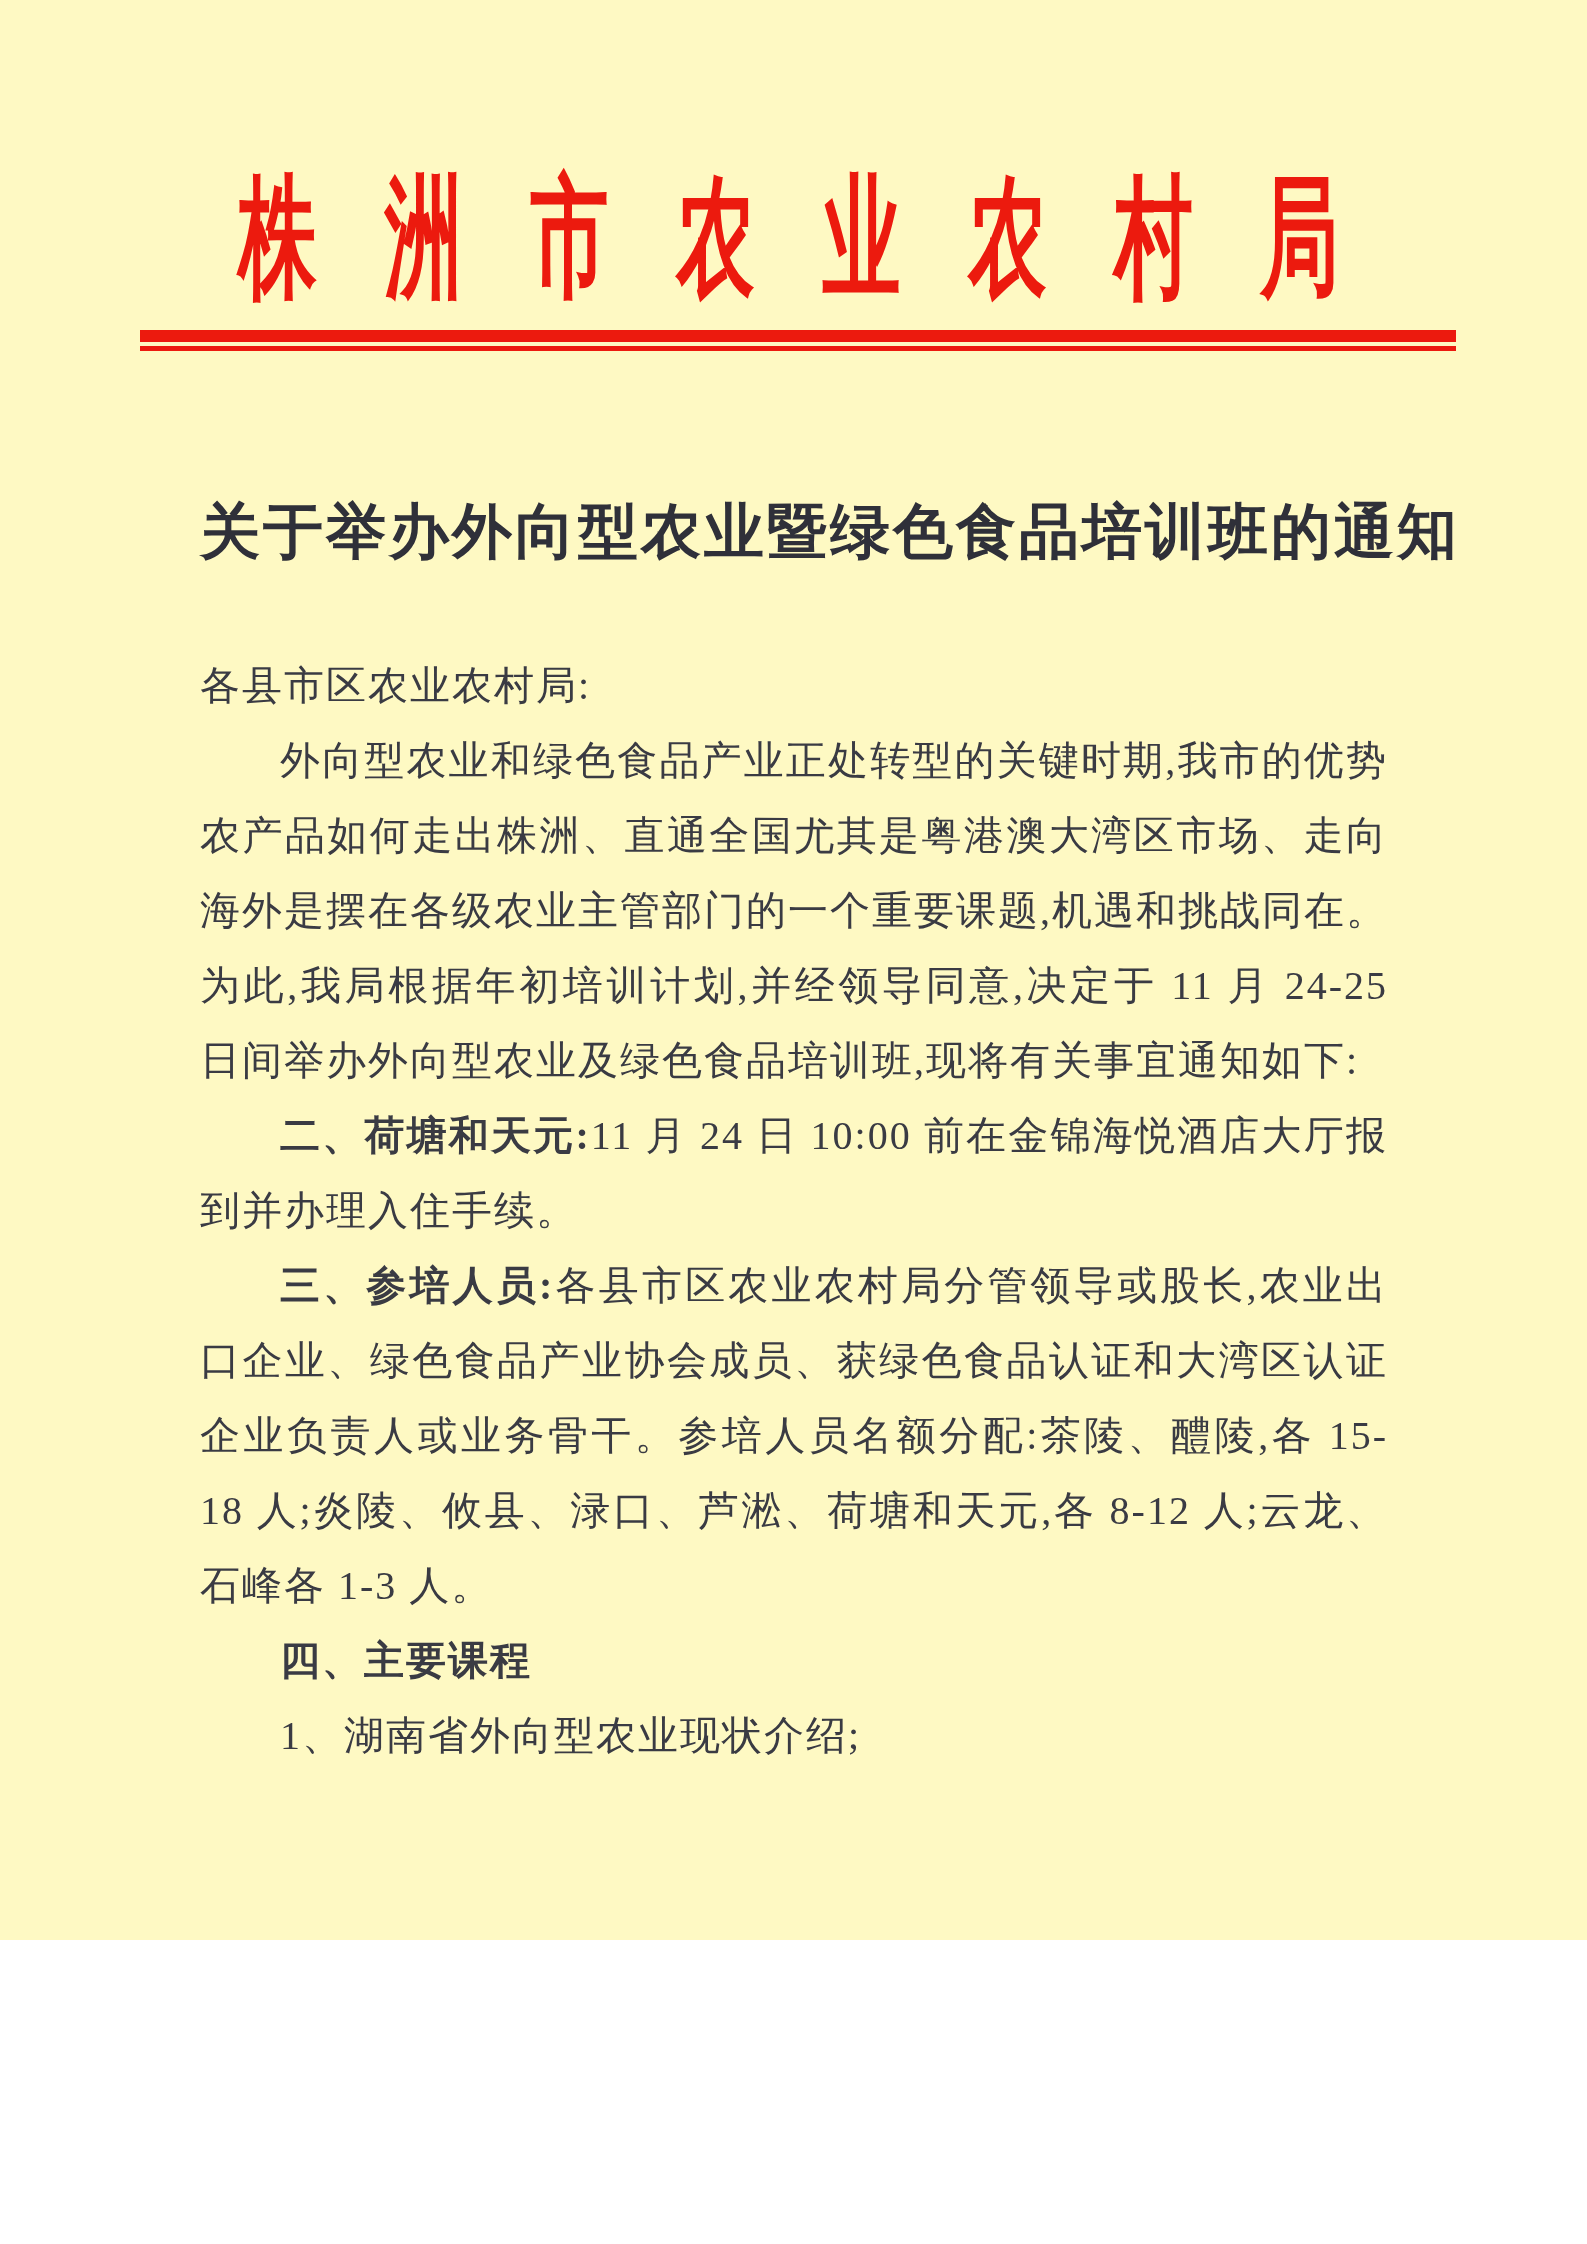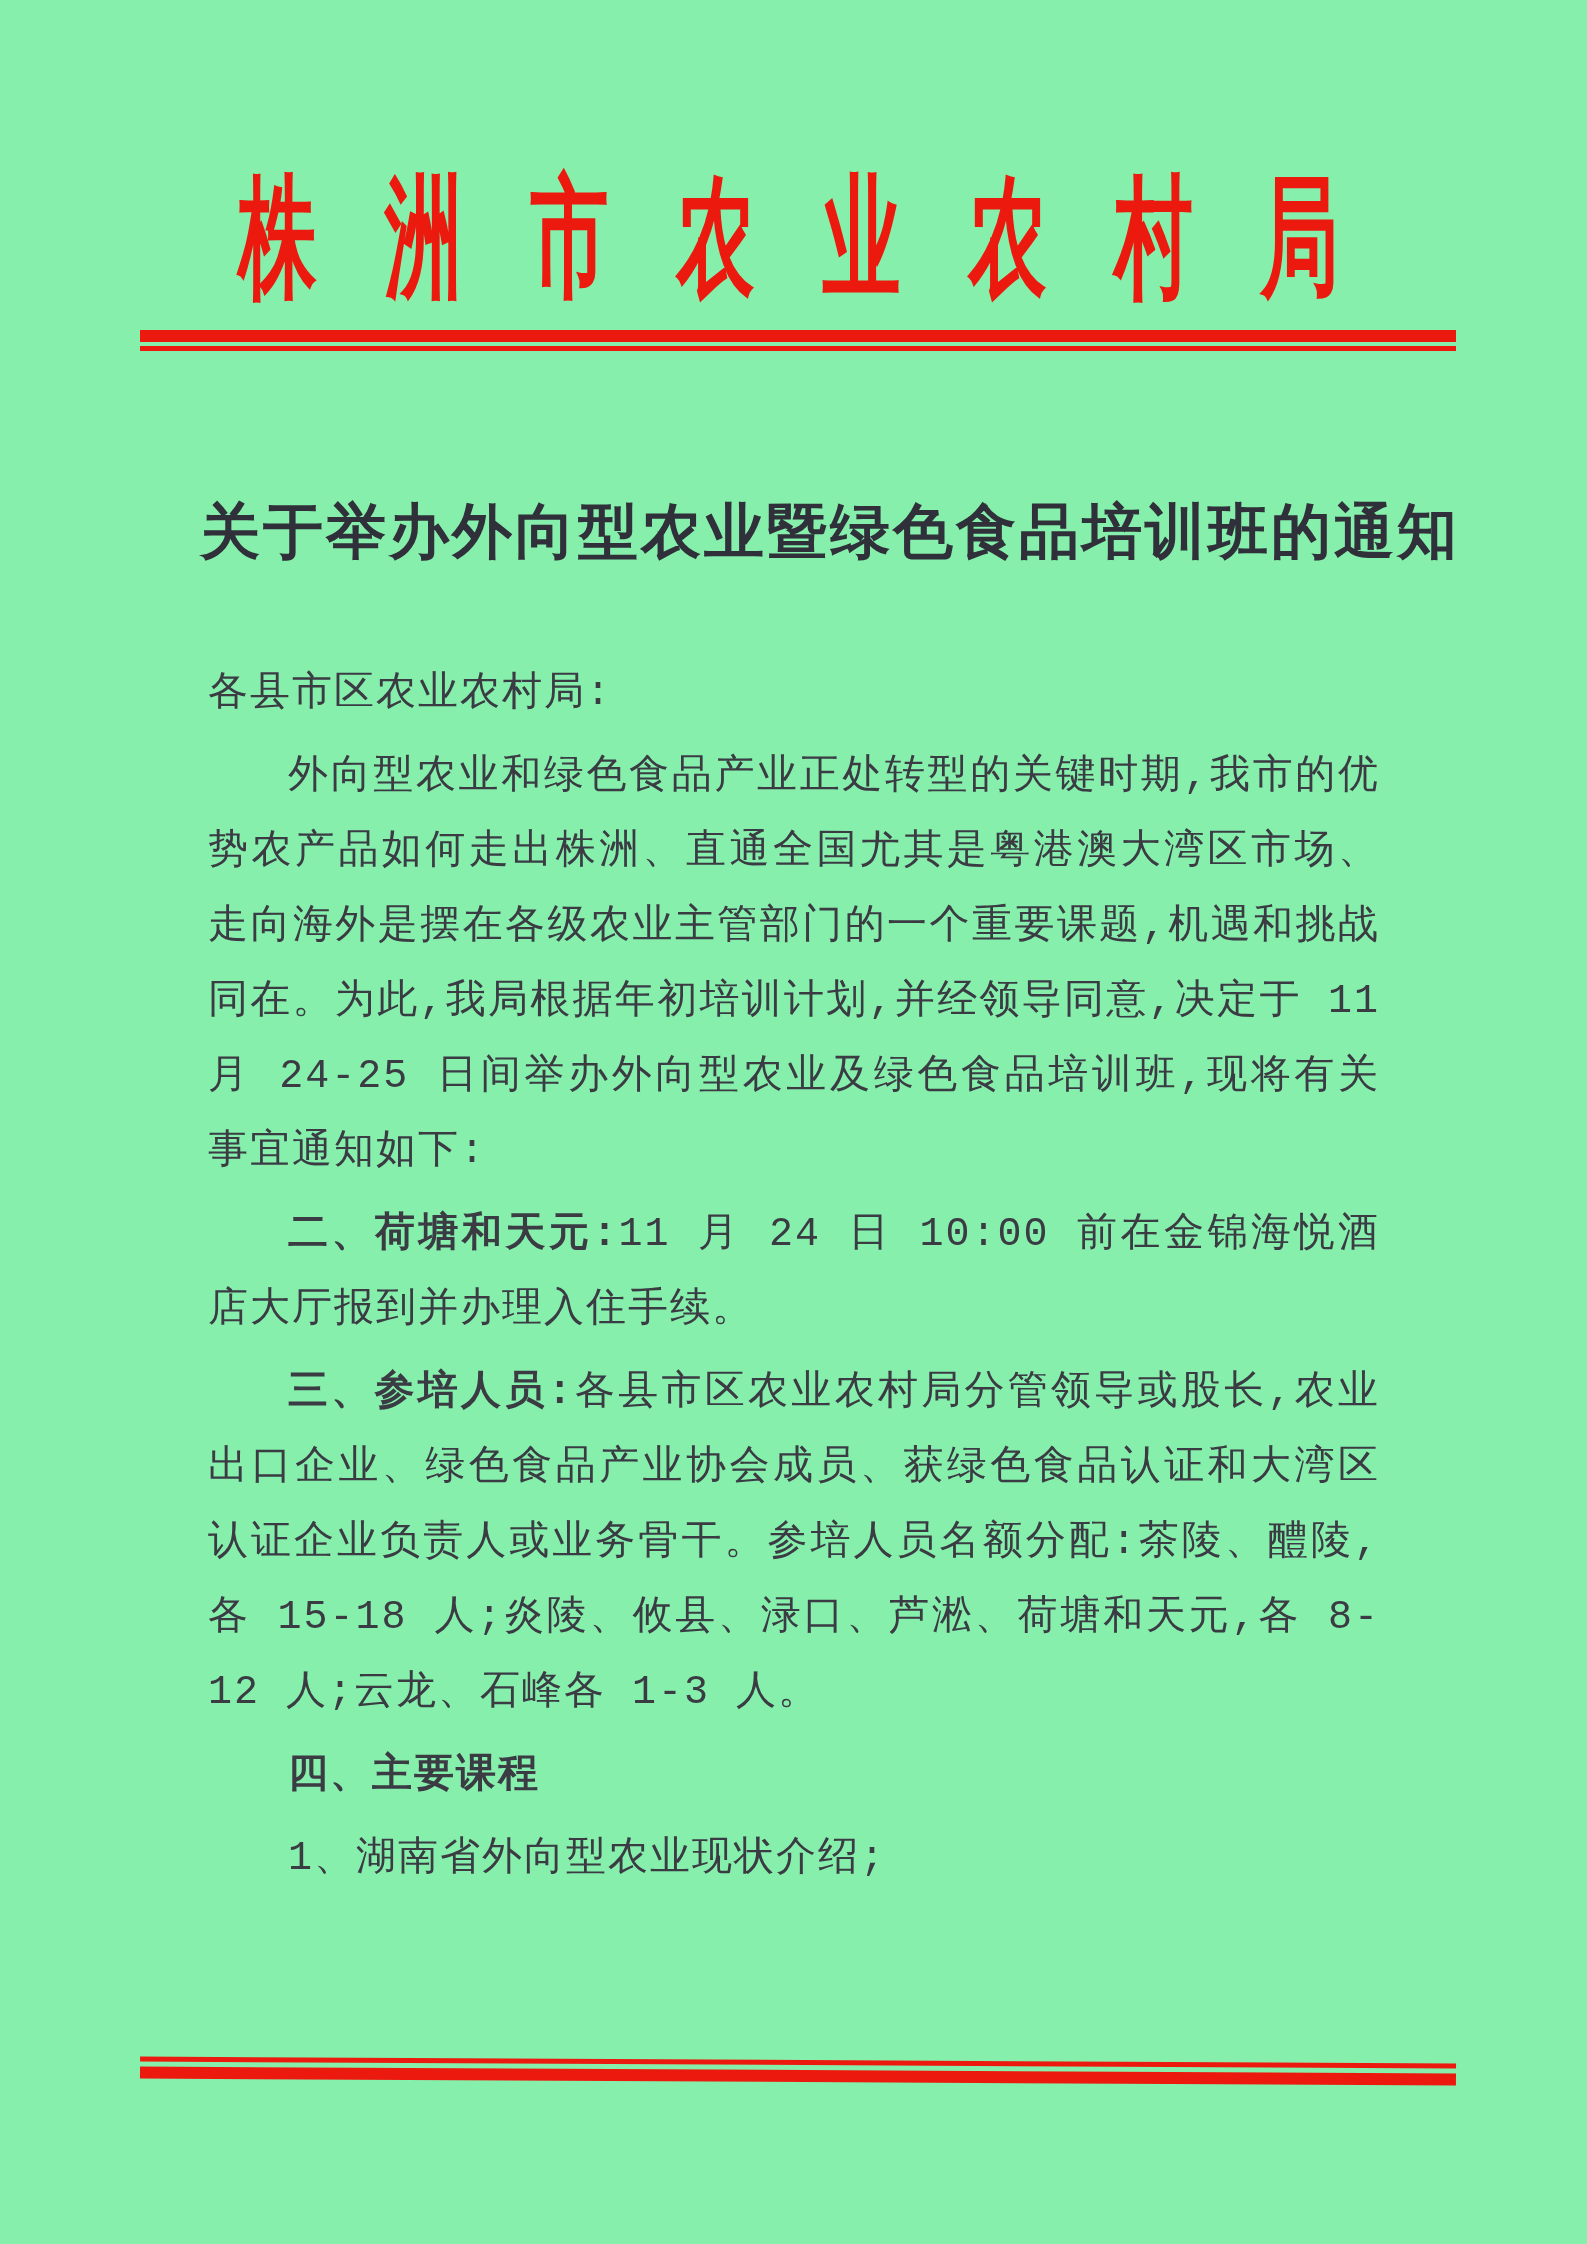--- a/index.html
+++ b/index.html
@@ -4,22 +4,22 @@
 <style>
   html, body {
     margin: 0;
     padding: 0;
     background: #ffffff;
     font-family: "Liberation Serif", "DejaVu Serif", serif;
   }
   .page {
     position: relative;
     width: 1587px;
-    height: 2244px;
-    background: #86efac;
+    height: 1940px;
+    background: #fef9c3;
     overflow: hidden;
   }
 
   
   .letterhead {
     position: absolute;
     top: 172px;
     left: 0;
     width: 100%;
     text-align: center;
@@ -69,23 +69,22 @@
     top: 648px;
     left: 200px;
     width: 1188px;
     font-size: 40px;
     line-height: 75px;
     letter-spacing: 2px;
     color: #3a3b43;
     text-align: justify;
   }
   .doc-body p {
-    margin: 8px;
+    margin: 0;
     text-indent: 2em;
-    font-family: Liberation Mono, monospace;
   }
   .doc-body p.no-indent {
     text-indent: 0;
   }
   .doc-body .lead {
     font-weight: bold;
   }
 </style>
 </head>
 <body>

